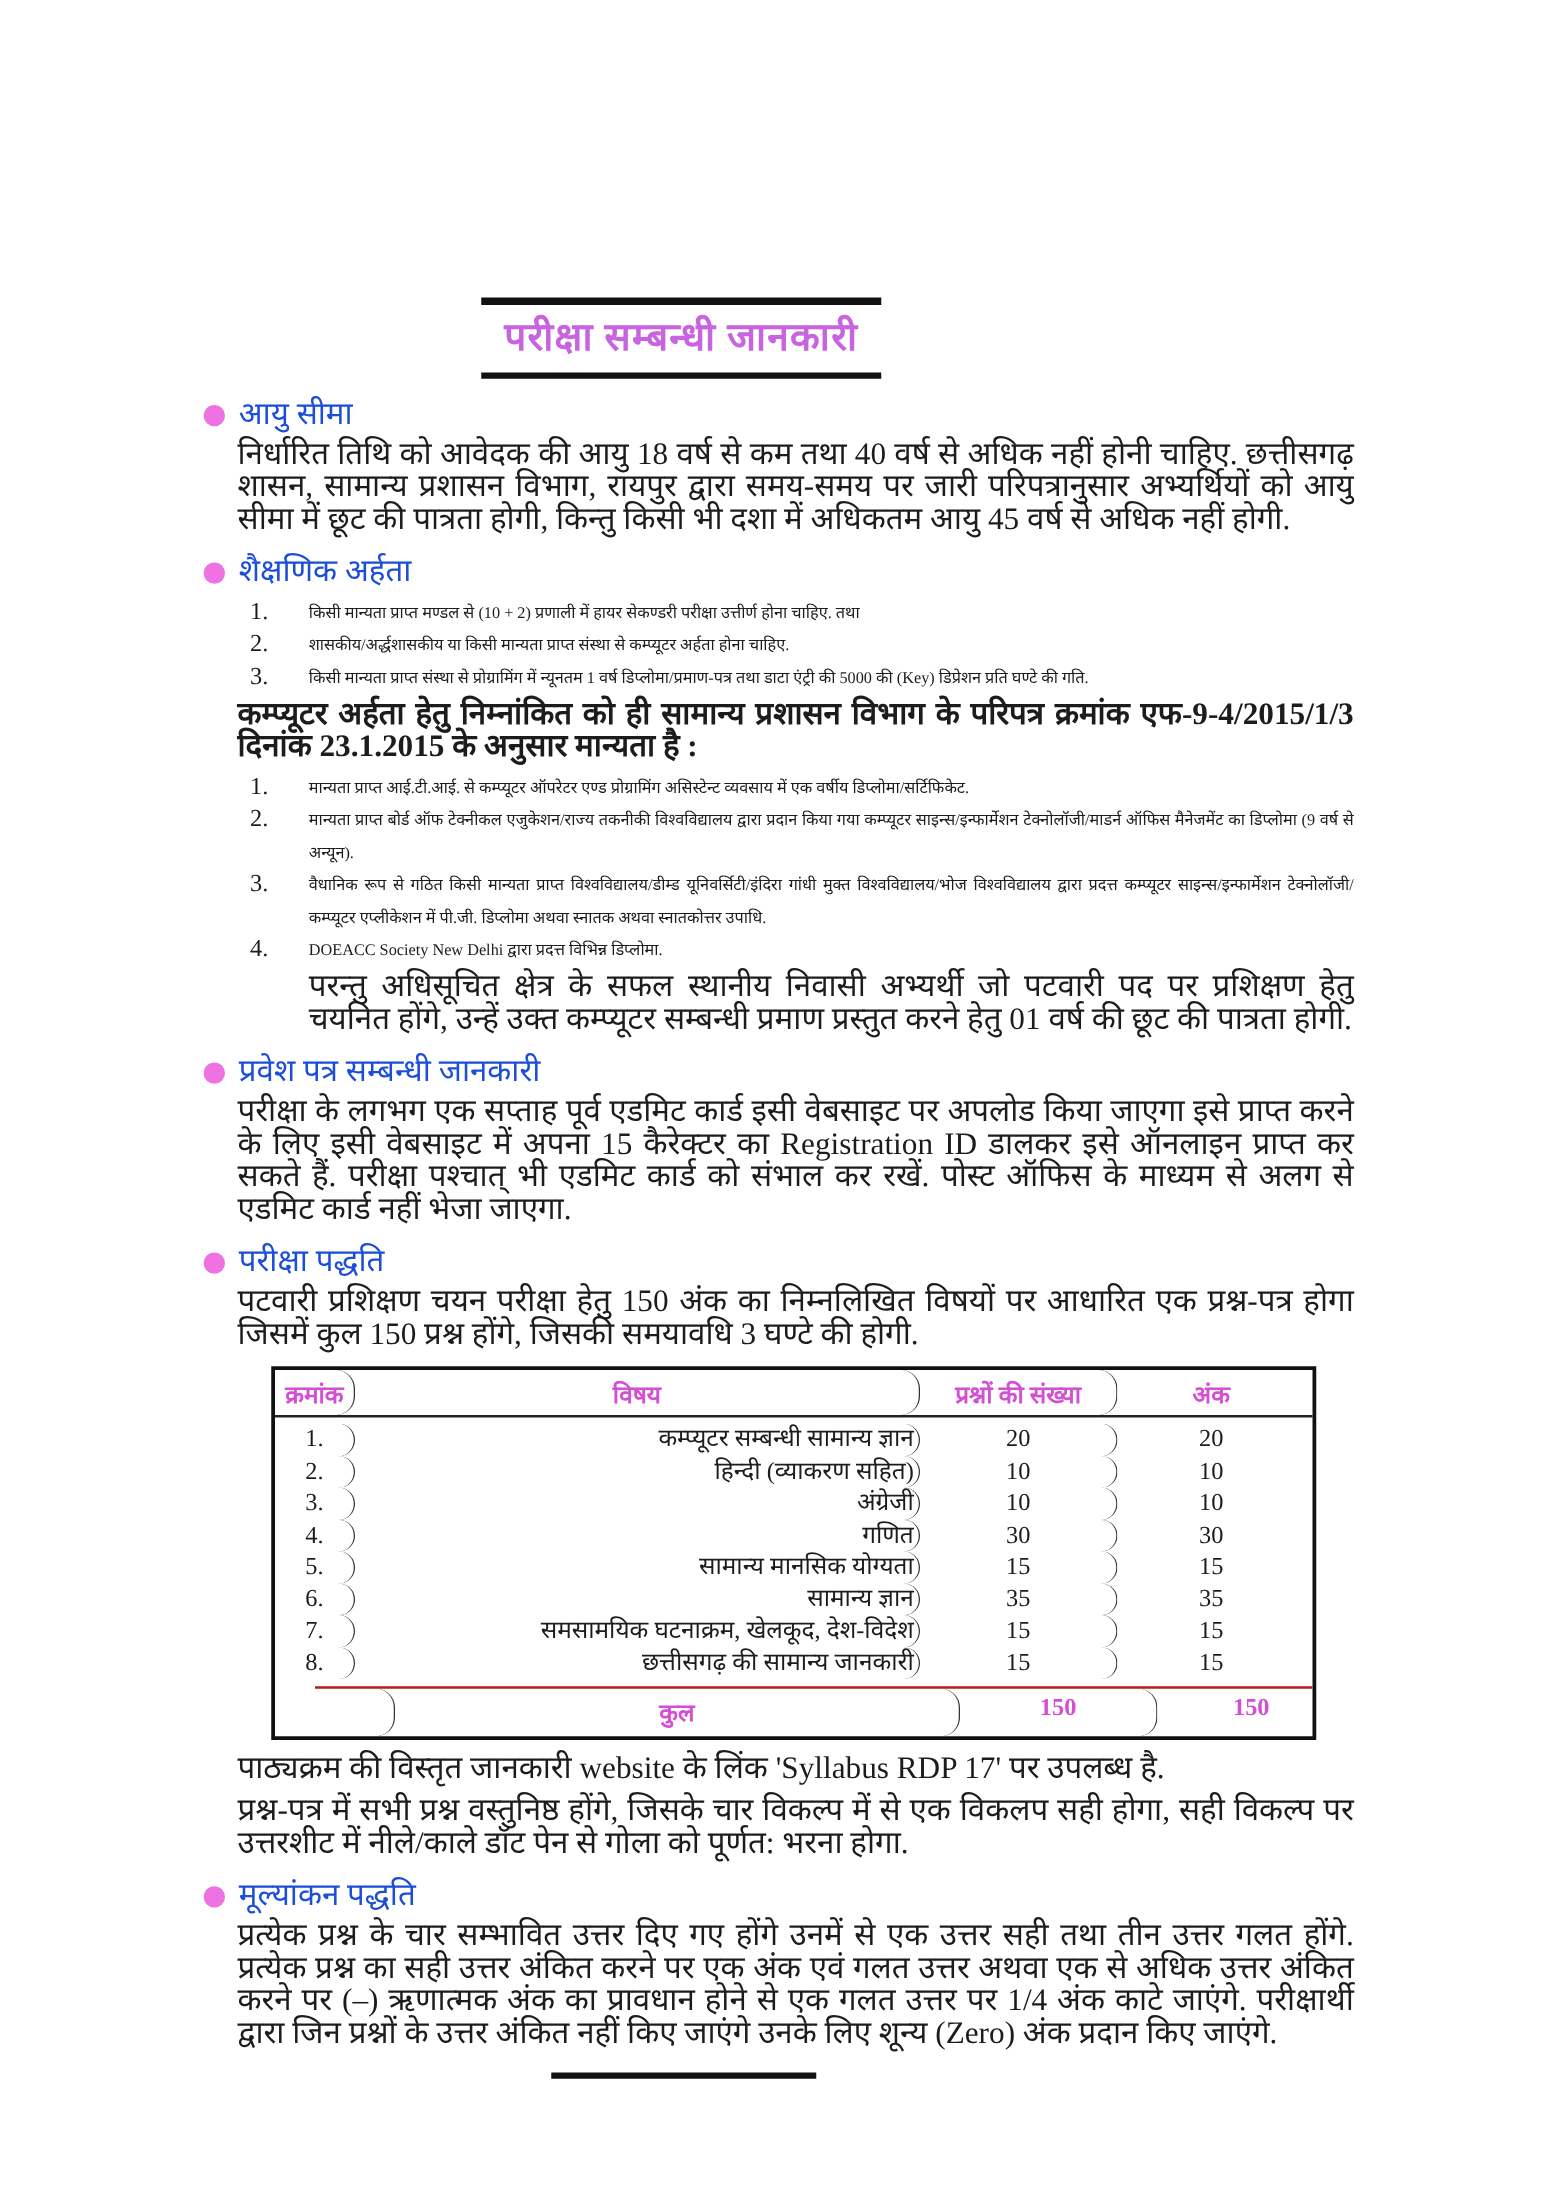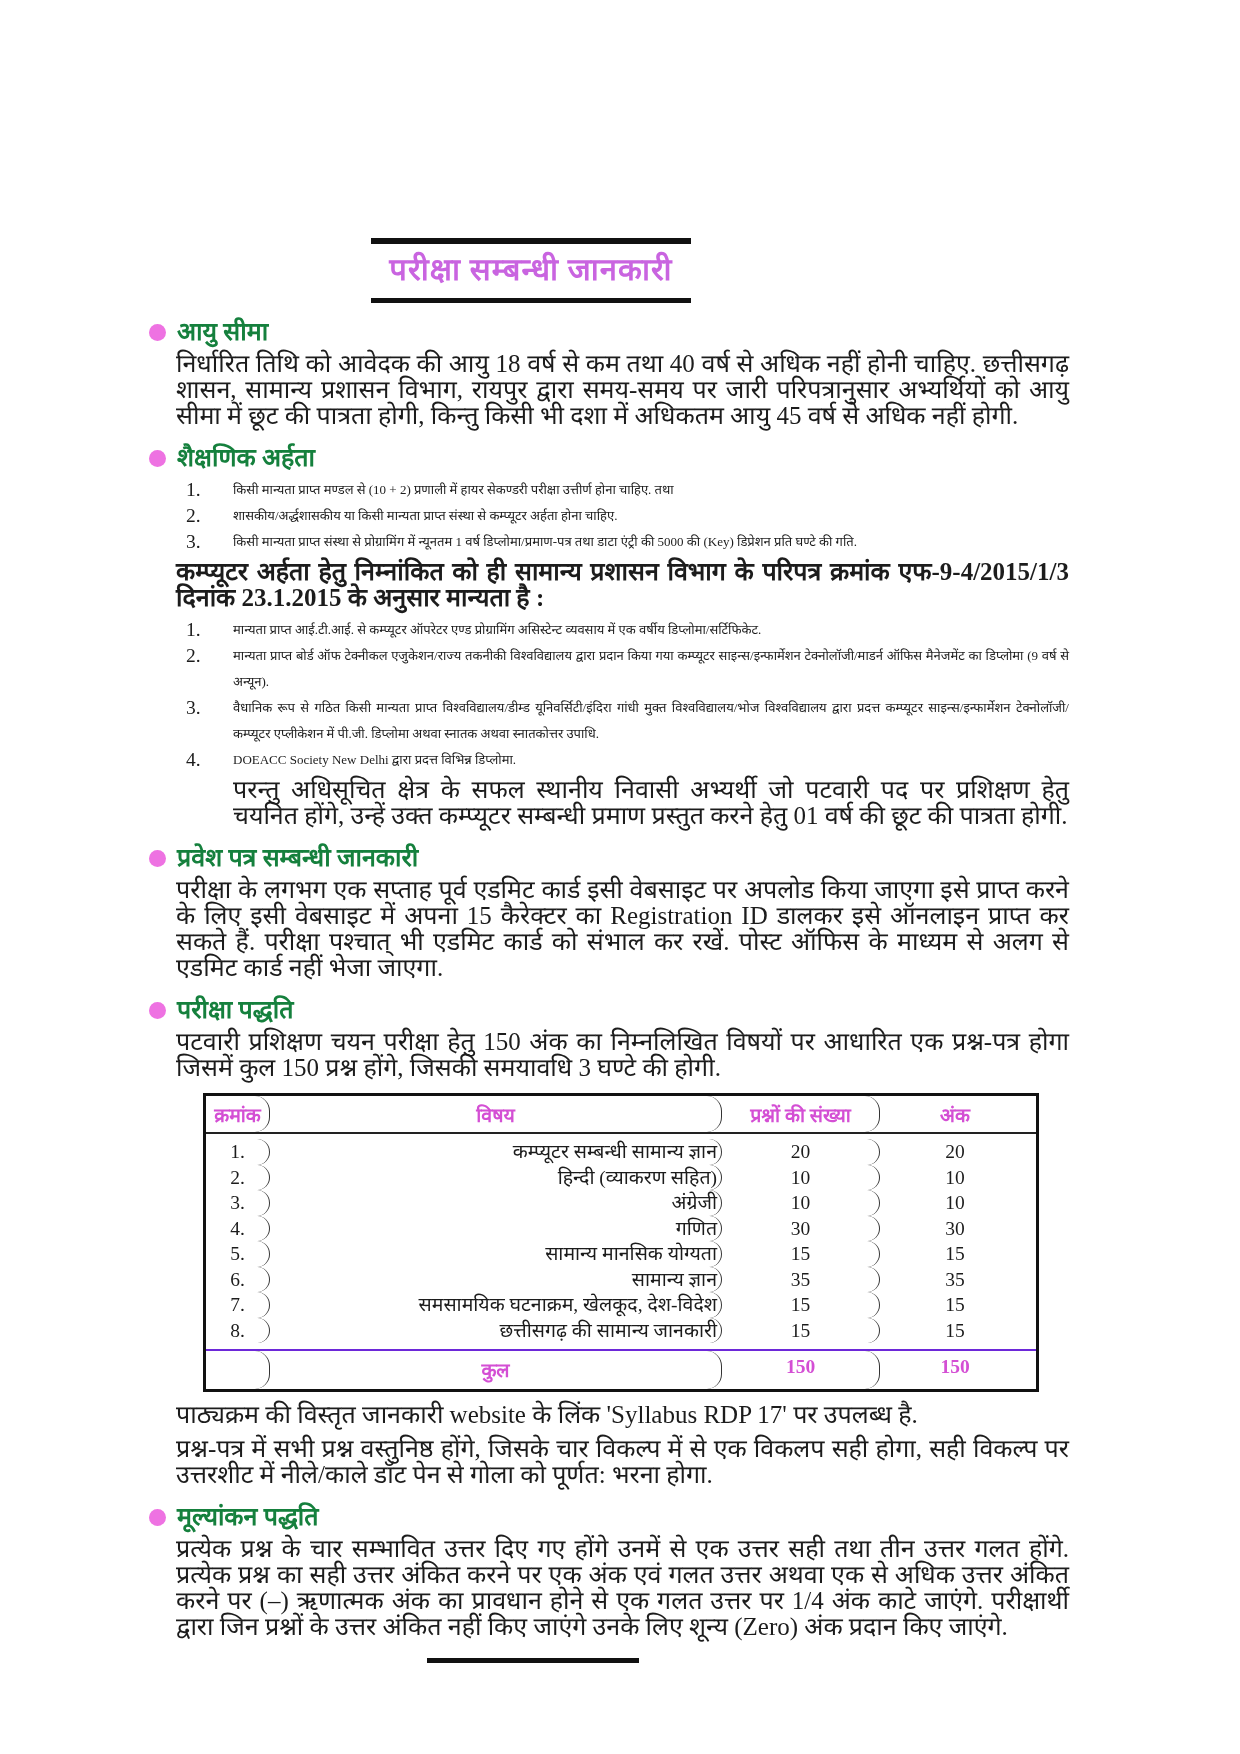--- a/index.html
+++ b/index.html
@@ -1,33 +1,33 @@
 <!DOCTYPE html>
 <html><head>
 <meta charset="utf-8">
 <style>
   html,body { margin:0; padding:0; background:#ffffff; }
   .page {
     position:relative; width:1240px; height:1754px; background:#ffffff;
     font-family:"Liberation Serif","DejaVu Sans",serif; color:#1c1c1c;
     overflow:hidden;
   }
-  .content { position:absolute; left:149px; top:238px; width:920px; }
+  .content { position:absolute; left:163px; top:238px; width:920px; }
 
   
   .title-block { width:320px; margin-left:222px; text-align:center; }
   .rule { background:#111; }
   .rule-top { height:6px; }
   .rule-bottom { height:5px; }
   .title-text { font-size:31px; line-height:34px; padding:9px 0 11px; color:#c964e0; font-weight:bold; letter-spacing:1px; }
 
   
   .sec { display:flex; align-items:center; margin-top:14px; margin-bottom:4px; }
   .bullet { width:17px; height:17px; border-radius:50%; background:#ee72e2; margin-right:11px; flex:0 0 auto; }
-  .sec-title { font-size:25px; line-height:30px; color:#15803d; font-weight:bold; }
+  .sec-title { font-size:25px; line-height:30px; color:#1d4ed8; font-weight:normal; }
 
   
   .para { font-size:25px; line-height:26px; text-align:justify; margin:2px 0 6px 27px; }
   .bold { font-weight:bold; }
   .hang { margin-left:84px; }
 
   
   .nlist { margin:0 0 4px 37px; }
   .li { display:flex; }
   .li-num { flex:0 0 47px; font-size:19.5px; line-height:26px; }
@@ -38,21 +38,21 @@
   .trow { display:grid; grid-template-columns:64px 452px 158px 150px; }
   .cell { padding:2px 4px; }
   .v { border-right:1.5px solid #333;border-radius:15px; }
   .t-head .cell { color:#d44fd4; text-align:center; padding:5px 4px 4px; font-weight:bold; }
   .t-head { border-bottom:2px solid #222; }
   .t-body { padding:5px 0 6px; }
   .t-body .cell { line-height:25.5px; padding:0 4px; }
   .t-body .sn { text-align:center; }
   .t-body .subj { padding-left:12px; text-align:right; }
   .t-body .num { text-align:center; }
-  .t-total { border-top:2px solid #6d28d9; }
+  .t-total { border-top:2px solid #b91c1c;margin-left:32px; }
   .t-total .cell { padding:5px 4px 6px; text-align:center; color:#d44fd4; font-weight:bold; }
 
   .after-para { margin-top:8px; }
   .end-rule { width:212px; height:5px; background:#111; margin:18px 0 0 278px; }
 </style>
 </head>
 <body>
 
 <div class="page">
   <div class="content">

